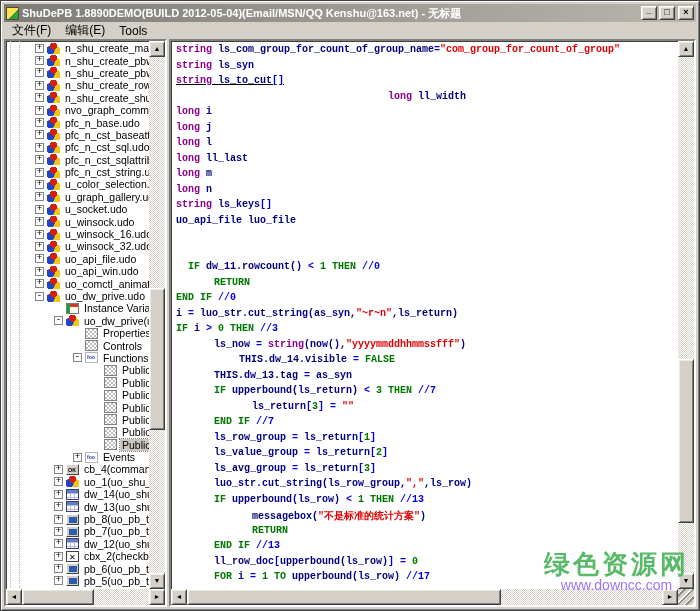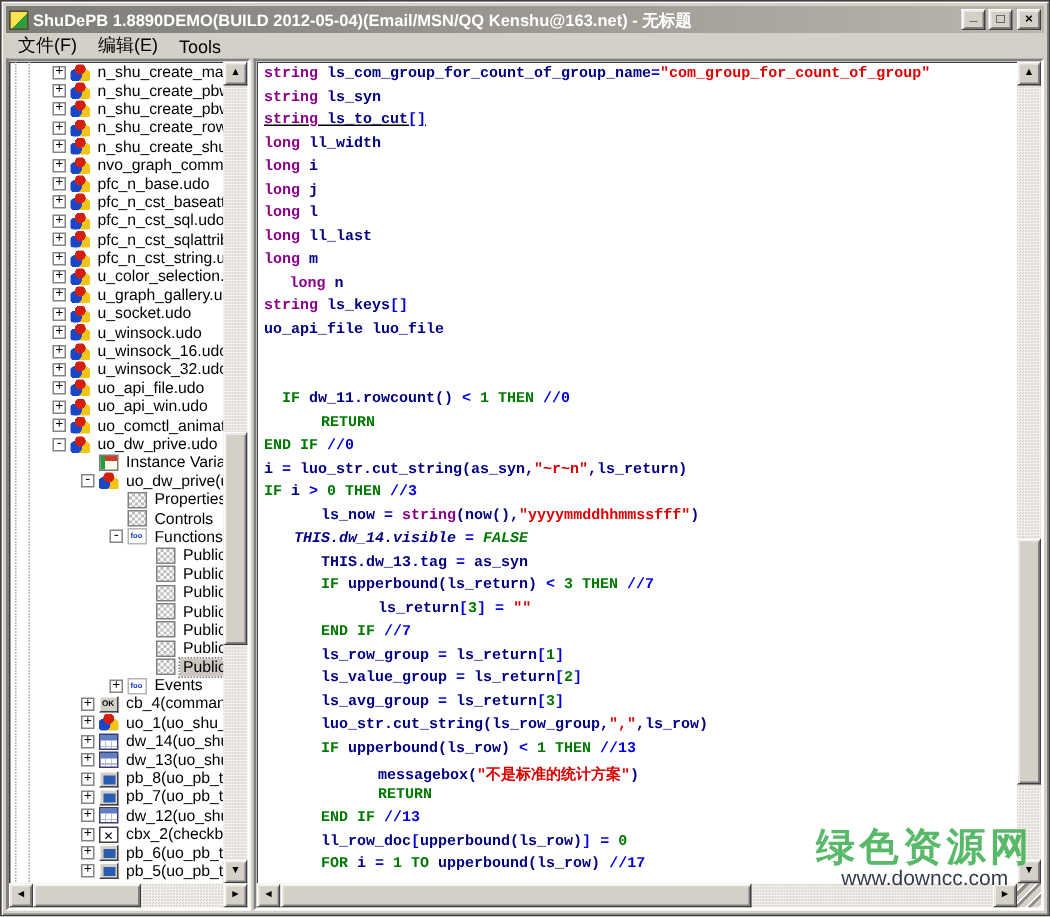--- a/index.html
+++ b/index.html
@@ -74,21 +74,21 @@
   .cline{height:15.5px;white-space:pre;}
   .c-kw{color:#8B008B;}
   .c-id{color:#000080;}
   .c-ctl{color:#007800;}
   .c-op{color:#0000DD;}
   .c-str{color:#DE0000;}
 
   
   .watermark{position:absolute;right:5px;bottom:12px;text-align:center;opacity:.85;z-index:5;pointer-events:none;}
   .wm1{font-size:26px;font-weight:bold;color:#3BAE4E;letter-spacing:3px;line-height:26px;}
-  .wm2{font-size:14px;color:#0f172a;line-height:16px;}
+  .wm2{font-size:14px;color:#8b5cf6;line-height:16px;}
 
   
   .vscroll,.hscroll{position:absolute;background:repeating-conic-gradient(#fff 0 25%,#d6d2ca 0 50%) 0 0/2px 2px;}
   .vscroll{width:16px;top:0;right:0;bottom:16px;}
   .hscroll{height:16px;left:0;bottom:0;}
   .sbtn{position:absolute;width:16px;height:16px;background:#d4d0c8;border:1px solid;
     border-color:#fff #404040 #404040 #fff;box-shadow:inset 1px 1px 0 #ece9e4,inset -1px -1px 0 #808080;
     font-size:7px;line-height:14px;text-align:center;color:#000;}
   .thumb{position:absolute;background:#d4d0c8;border:1px solid;border-color:#fff #404040 #404040 #fff;
     box-shadow:inset 1px 1px 0 #ece9e4,inset -1px -1px 0 #808080;}
@@ -354,38 +354,38 @@
         <span class="sbtn" style="right:0;top:0">►</span>
         <span class="thumb" style="top:0;height:16px;left:16px;width:72px"></span>
       </div>
     </div>
 
     <div class="pane code-pane">
       <div class="code-lines">
           <div class="cline" style="padding-left: 4px;"><span class="c-kw">string </span><span class="c-id">ls_com_group_for_count_of_group_name</span><span class="c-op">=</span><span class="c-str">"com_group_for_count_of_group"</span></div>
           <div class="cline" style="padding-left: 4px;"><span class="c-kw">string </span><span class="c-id">ls_syn</span></div>
           <div class="cline" style="padding-left: 4px; text-decoration: underline;"><span class="c-kw">string </span><span class="c-id">ls_to_cut</span><span class="c-op">[]</span></div>
-          <div class="cline" style="padding-left: 4px;"><span class="c-kw">long </span><span class="c-id">ll_width</span></div>
+          <div class="cline" style="padding-left: 4px; text-align: center;"><span class="c-kw">long </span><span class="c-id">ll_width</span></div>
           <div class="cline" style="padding-left: 4px;"><span class="c-kw">long </span><span class="c-id">i</span></div>
           <div class="cline" style="padding-left: 4px;"><span class="c-kw">long </span><span class="c-id">j</span></div>
           <div class="cline" style="padding-left: 4px;"><span class="c-kw">long </span><span class="c-id">l</span></div>
           <div class="cline" style="padding-left: 4px;"><span class="c-kw">long </span><span class="c-id">ll_last</span></div>
           <div class="cline" style="padding-left: 4px;"><span class="c-kw">long </span><span class="c-id">m</span></div>
-          <div class="cline" style="padding-left: 21px; font-family: Liberation Mono, monospace;"><span class="c-kw">long </span><span class="c-id">n</span></div>
+          <div class="cline" style="padding-left: 4px; font-family: Liberation Mono, monospace;"><span class="c-kw">long </span><span class="c-id">n</span></div>
           <div class="cline" style="padding-left: 4px;"><span class="c-kw">string </span><span class="c-id">ls_keys</span><span class="c-op">[]</span></div>
           <div class="cline" style="padding-left: 4px;"><span class="c-id">uo_api_file luo_file</span></div>
           <div class="cline" style="padding-left: 4px;"></div>
           <div class="cline" style="padding-left: 4px;"></div>
           <div class="cline" style="padding-left: 16px;"><span class="c-ctl">IF</span><span class="c-id"> dw_11.rowcount() </span><span class="c-op">&lt;</span><span class="c-ctl"> 1 THEN</span><span class="c-op"> //0</span></div>
           <div class="cline" style="padding-left: 42px;"><span class="c-ctl">RETURN</span></div>
           <div class="cline" style="padding-left: 4px;"><span class="c-ctl">END IF</span><span class="c-op"> //0</span></div>
           <div class="cline" style="padding-left: 4px;"><span class="c-id">i </span><span class="c-op">=</span><span class="c-id"> luo_str.cut_string(as_syn,</span><span class="c-str">"~r~n"</span><span class="c-id">,ls_return)</span></div>
           <div class="cline" style="padding-left: 4px;"><span class="c-ctl">IF</span><span class="c-id"> i </span><span class="c-op">&gt;</span><span class="c-ctl"> 0 THEN</span><span class="c-op"> //3</span></div>
           <div class="cline" style="padding-left: 42px;"><span class="c-id">ls_now </span><span class="c-op">=</span><span class="c-id"> </span><span class="c-kw">string</span><span class="c-id">(now(),</span><span class="c-str">"yyyymmddhhmmssfff"</span><span class="c-id">)</span></div>
-          <div class="cline" style="padding-left: 24px; font-style: italic;"><span class="c-id">THIS.dw_14.visible </span><span class="c-op">=</span><span class="c-ctl"> FALSE</span></div>
+          <div class="cline" style="padding-left: 67px;"><span class="c-id">THIS.dw_14.visible </span><span class="c-op">=</span><span class="c-ctl"> FALSE</span></div>
           <div class="cline" style="padding-left: 42px;"><span class="c-id">THIS.dw_13.tag </span><span class="c-op">=</span><span class="c-id"> as_syn</span></div>
           <div class="cline" style="padding-left: 42px;"><span class="c-ctl">IF</span><span class="c-id"> upperbound(ls_return) </span><span class="c-op">&lt;</span><span class="c-ctl"> 3 THEN</span><span class="c-op"> //7</span></div>
           <div class="cline" style="padding-left: 80px;"><span class="c-id">ls_return</span><span class="c-op">[</span><span class="c-ctl">3</span><span class="c-op">]</span><span class="c-id"> </span><span class="c-op">=</span><span class="c-id"> </span><span class="c-str">""</span></div>
           <div class="cline" style="padding-left: 42px;"><span class="c-ctl">END IF</span><span class="c-op"> //7</span></div>
           <div class="cline" style="padding-left: 42px;"><span class="c-id">ls_row_group </span><span class="c-op">=</span><span class="c-id"> ls_return</span><span class="c-op">[</span><span class="c-ctl">1</span><span class="c-op">]</span></div>
           <div class="cline" style="padding-left: 42px;"><span class="c-id">ls_value_group </span><span class="c-op">=</span><span class="c-id"> ls_return</span><span class="c-op">[</span><span class="c-ctl">2</span><span class="c-op">]</span></div>
           <div class="cline" style="padding-left: 42px;"><span class="c-id">ls_avg_group </span><span class="c-op">=</span><span class="c-id"> ls_return</span><span class="c-op">[</span><span class="c-ctl">3</span><span class="c-op">]</span></div>
           <div class="cline" style="padding-left: 42px;"><span class="c-id">luo_str.cut_string(ls_row_group,</span><span class="c-str">","</span><span class="c-id">,ls_row)</span></div>
           <div class="cline" style="padding-left: 42px;"><span class="c-ctl">IF</span><span class="c-id"> upperbound(ls_row) </span><span class="c-op">&lt;</span><span class="c-ctl"> 1 THEN</span><span class="c-op"> //13</span></div>
           <div class="cline" style="padding-left: 80px;"><span class="c-id">messagebox(</span><span class="c-str">"不是标准的统计方案"</span><span class="c-id">)</span></div>

